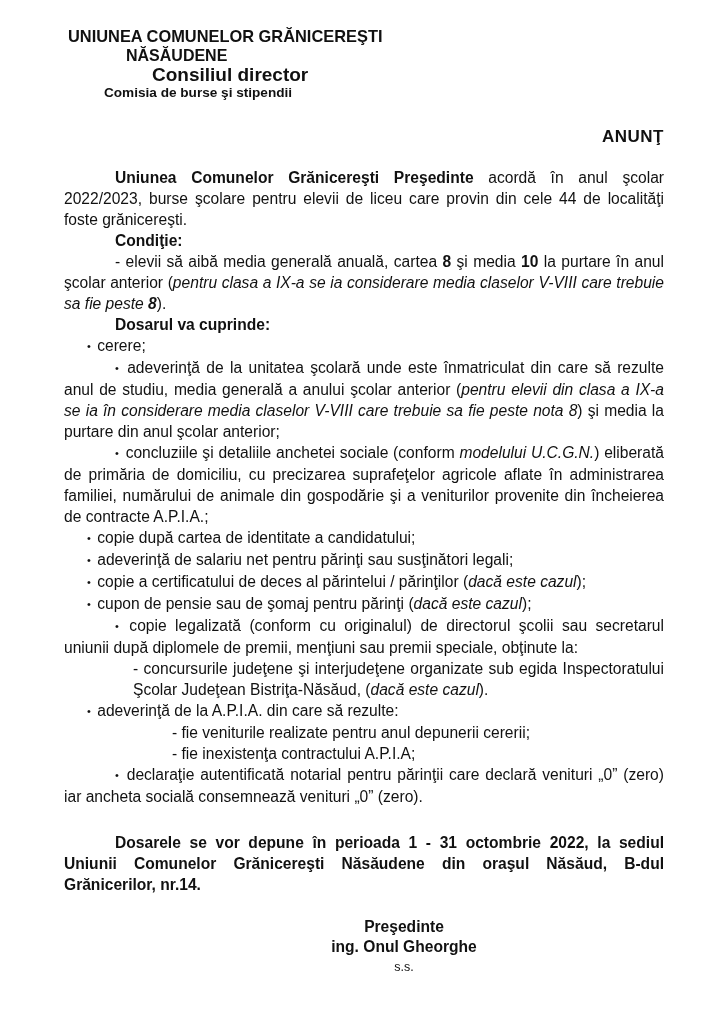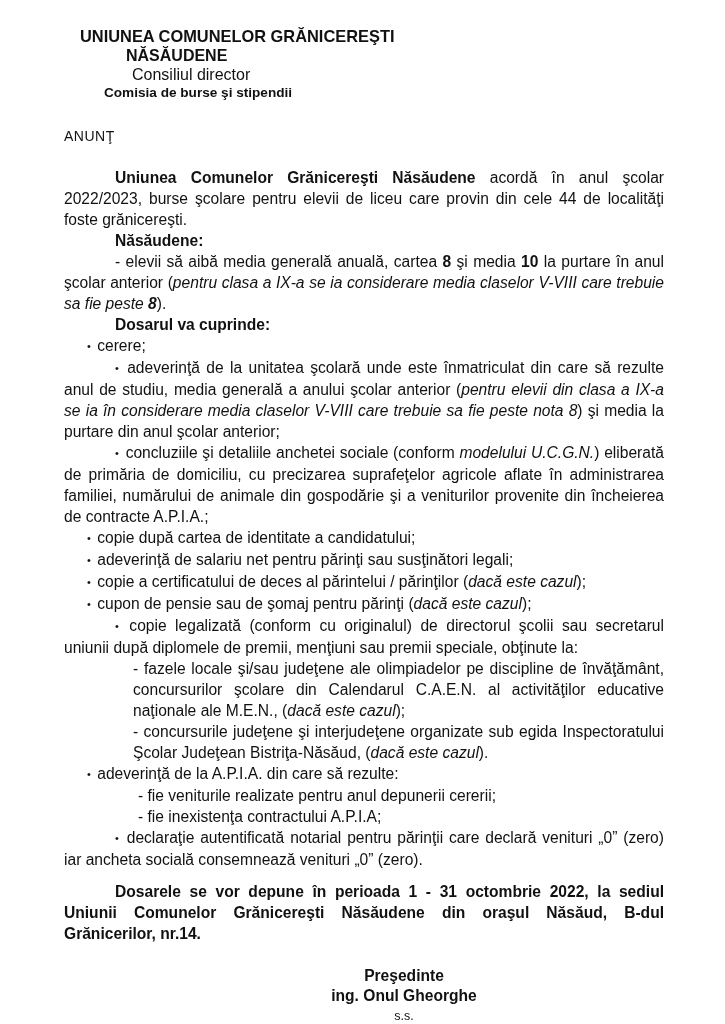--- a/index.html
+++ b/index.html
@@ -1,70 +1,69 @@
 <!DOCTYPE html>
 <html><head>
 <meta charset="utf-8">
 <style>
   html, body { margin: 0; padding: 0; background: #ffffff; }
   body { width: 725px; height: 1024px; position: relative; overflow: hidden;
          font-family: "Liberation Sans", sans-serif; color: #111; }
   .page { position: absolute; left: 64px; top: 26px; width: 600px; font-size: 15.6px; line-height: 21px; }
-  .hdr1 { font-weight: bold; font-size: 16.4px; line-height: 20px; margin-left: 16px; }
+  .hdr1 { font-weight: bold; font-size: 16.4px; line-height: 20px; margin-left: 4px; }
   .hdr2 { font-weight: bold; font-size: 16px; line-height: 20px; margin-left: 62px; }
-  .hdr3 { font-weight: normal; font-size: 16px; line-height: 18px; margin-left: 68px; }
+  .hdr3 { font-weight: bold; font-size: 19px; line-height: 18px; margin-left: 88px; }
   .hdr4 { font-weight: bold; font-size: 13.6px; line-height: 18px; margin-left: 40px; }
-  .title { font-weight: normal; font-size: 14px; text-align: left; margin-top: 24px; margin-bottom: 20px; letter-spacing: 0.5px; }
+  .title { font-weight: bold; font-size: 17px; text-align: right; margin-top: 24px; margin-bottom: 20px; letter-spacing: 0.5px; }
   p { margin: 0; text-align: justify; }
   .ind { text-indent: 51px; }
   .lbl { font-weight: bold; margin-left: 51px; }
   .li2 { margin-left: 23px; }
   .sub { margin-left: 69px; text-align: justify; }
-  .fie { margin-left: 74px; }
+  .fie { margin-left: 108px; }
   .b { font-weight: bold; }
   .i { font-style: italic; }
   .bul { font-size: 11px; vertical-align: 1px; margin-right: 2px; }
-  .closing { font-weight: bold; margin-top: 11px; text-align: justify; }
+  .closing { font-weight: bold; margin-top: 25px; text-align: justify; }
   .closing .first { text-indent: 51px; }
   .sig { text-align: center; margin-top: 22px; margin-left: 80px; }
   .sig .role, .sig .name { font-weight: bold; line-height: 20px; }
   .sig .ss { font-size: 12.5px; line-height: 20px; }
 </style>
 </head>
 <body>
 
 <div class="page">
   <div class="hdr1">UNIUNEA COMUNELOR GRĂNICEREŞTI</div>
   <div class="hdr2">NĂSĂUDENE</div>
   <div class="hdr3">Consiliul director</div>
   <div class="hdr4">Comisia de burse şi stipendii</div>
 
   <div class="title">ANUNŢ</div>
 
-  <p class="ind"><span class="b">Uniunea Comunelor Grănicereşti Năsăudene</span><span> acordă în anul şcolar 2022/2023, burse şcolare pentru elevii de liceu care provin din cele 44 de localităţi foste grănicereşti.</span></p>
+  <p class="ind"><span class="b">Uniunea Comunelor Grănicereşti Preşedinte</span><span> acordă în anul şcolar 2022/2023, burse şcolare pentru elevii de liceu care provin din cele 44 de localităţi foste grănicereşti.</span></p>
 
-  <div class="lbl">Năsăudene:</div>
+  <div class="lbl">Condiţie:</div>
   <p class="ind"><span>- elevii să aibă media generală anuală, cartea </span><span class="b">8</span><span> şi media </span><span class="b">10</span><span> la purtare în anul şcolar anterior (</span><span class="i">pentru clasa a IX-a se ia considerare media claselor V-VIII care trebuie sa fie peste </span><span class="b i">8</span><span>).</span></p>
 
   <div class="lbl">Dosarul va cuprinde:</div>
 
   <div class="li2"><span class="bul">•</span> <span>cerere;</span></div>
 
   <p class="ind"><span class="bul">•</span> <span>adeverinţă de la unitatea şcolară unde este înmatriculat din care să rezulte anul de studiu, media generală a anului şcolar anterior (</span><span class="i">pentru elevii din clasa a IX-a se ia în considerare media claselor V-VIII care trebuie sa fie peste nota 8</span><span>) şi media la purtare din anul şcolar anterior;</span></p>
 
   <p class="ind"><span class="bul">•</span> <span>concluziile şi detaliile  anchetei sociale (conform </span><span class="i">modelului  U.C.G.N.</span><span>) eliberată de primăria de domiciliu, cu precizarea suprafeţelor agricole aflate în administrarea familiei, numărului de animale din gospodărie şi a veniturilor provenite din încheierea de contracte A.P.I.A.;</span></p>
 
   <div class="li2"><span class="bul">•</span> <span>copie după cartea de identitate a candidatului;</span></div>
   <div class="li2"><span class="bul">•</span> <span>adeverinţă de salariu net pentru părinţi sau susţinători legali;</span></div>
   <div class="li2"><span class="bul">•</span> <span>copie a certificatului de  deces al părintelui / părinţilor  (</span><span class="i">dacă este cazul</span><span>);</span></div>
   <div class="li2"><span class="bul">•</span> <span>cupon de pensie sau de şomaj pentru părinţi (</span><span class="i">dacă este cazul</span><span>);</span></div>
 
   <p class="ind"><span class="bul">•</span> <span>copie legalizată (conform cu originalul) de directorul şcolii sau secretarul uniunii după diplomele de premii, menţiuni sau premii speciale, obţinute la:</span></p>
 
-  <p class="sub"><span>- fazele locale şi/sau judeţene ale olimpiadelor pe discipline de învăţământ, concursurilor şcolare din Calendarul C.A.E.N. al activităţilor educative naţionale ale M.E.N., (</span><span class="i">dacă este cazul</span><span>);</span></p>
   <p class="sub"><span>- concursurile judeţene şi interjudeţene organizate sub egida Inspectoratului Şcolar Judeţean Bistriţa-Năsăud, (</span><span class="i">dacă este cazul</span><span>).</span></p>
 
   <div class="li2"><span class="bul">•</span> <span>adeverinţă de la A.P.I.A. din care să rezulte:</span></div>
   <div class="fie">- fie veniturile realizate pentru anul depunerii cererii;</div>
   <div class="fie">- fie inexistenţa contractului A.P.I.A;</div>
 
   <p class="ind"><span class="bul">•</span> <span>declaraţie autentificată notarial pentru părinţii care declară venituri „0” (zero) iar ancheta socială consemnează venituri „0” (zero).</span></p>
 
   <div class="closing">
     <p class="first">Dosarele se vor depune în perioada 1 - 31 octombrie 2022, la sediul Uniunii Comunelor Grănicereşti Năsăudene din oraşul Năsăud, B-dul Grănicerilor, nr.14.</p>

